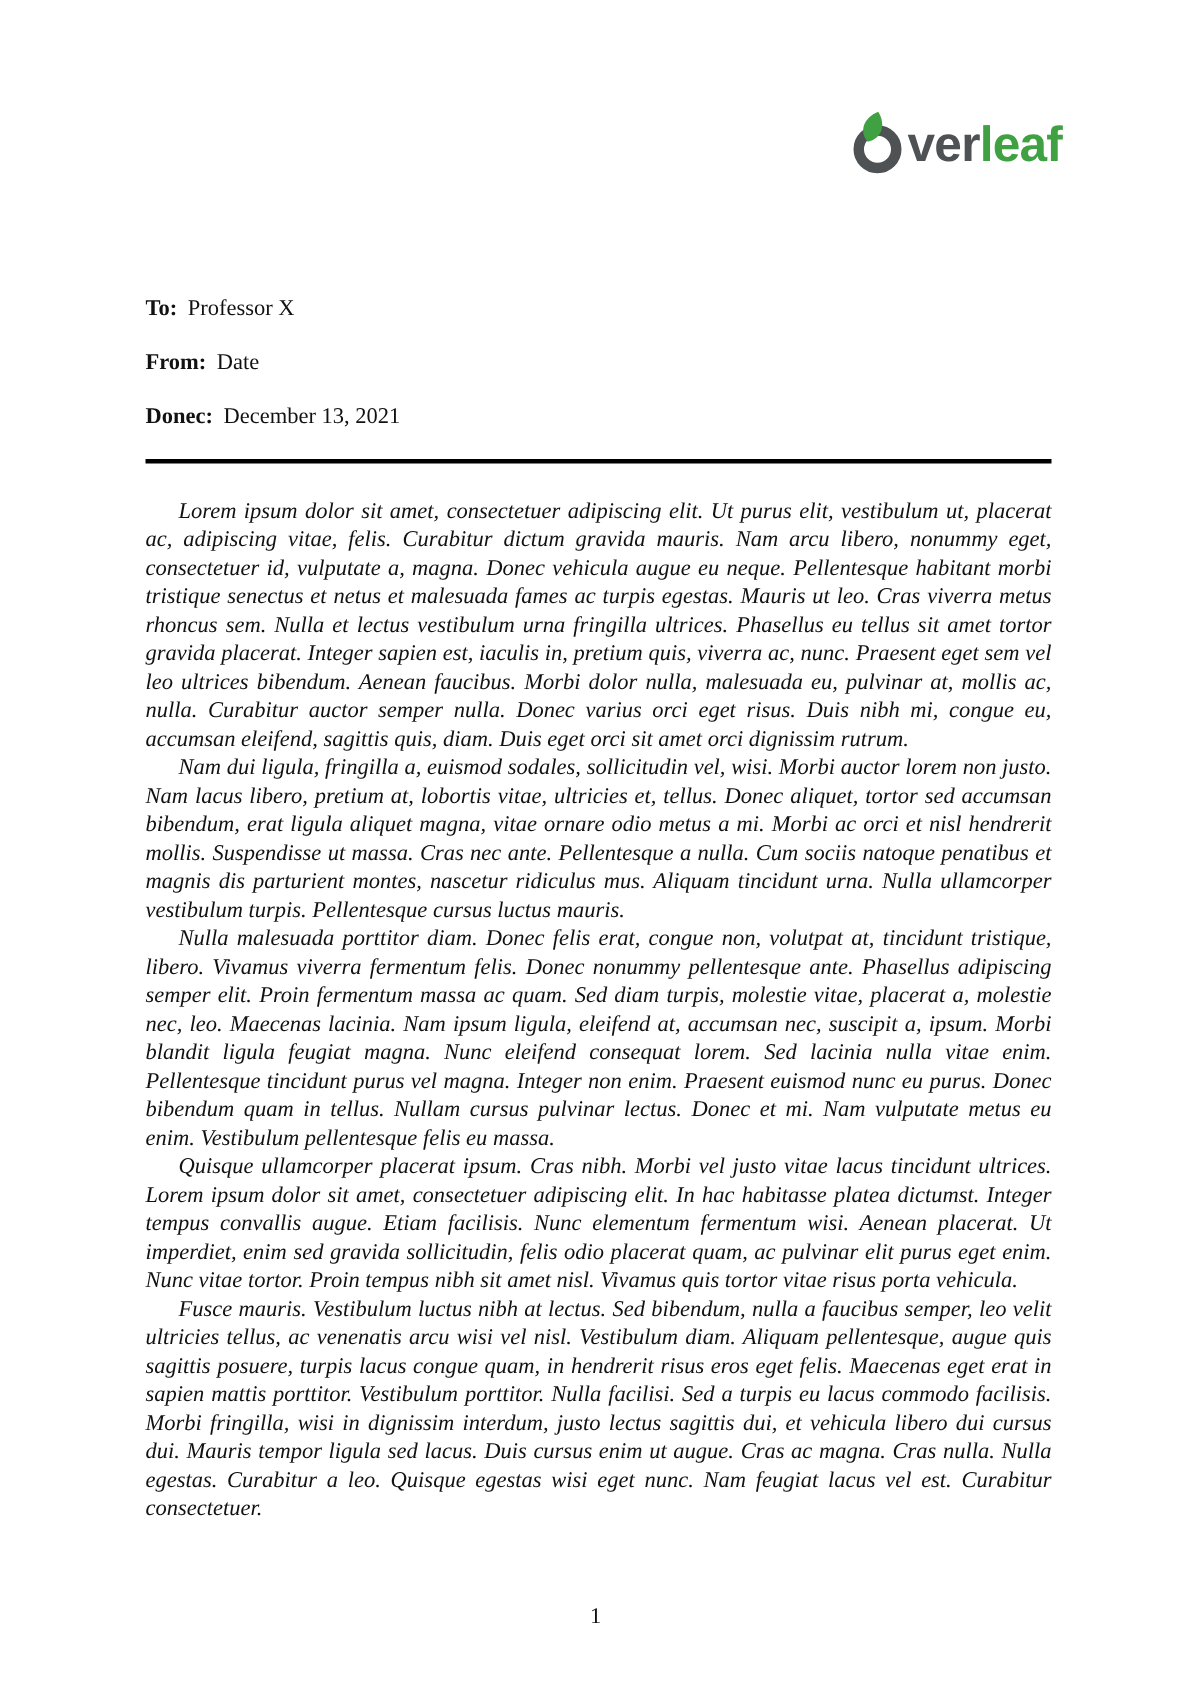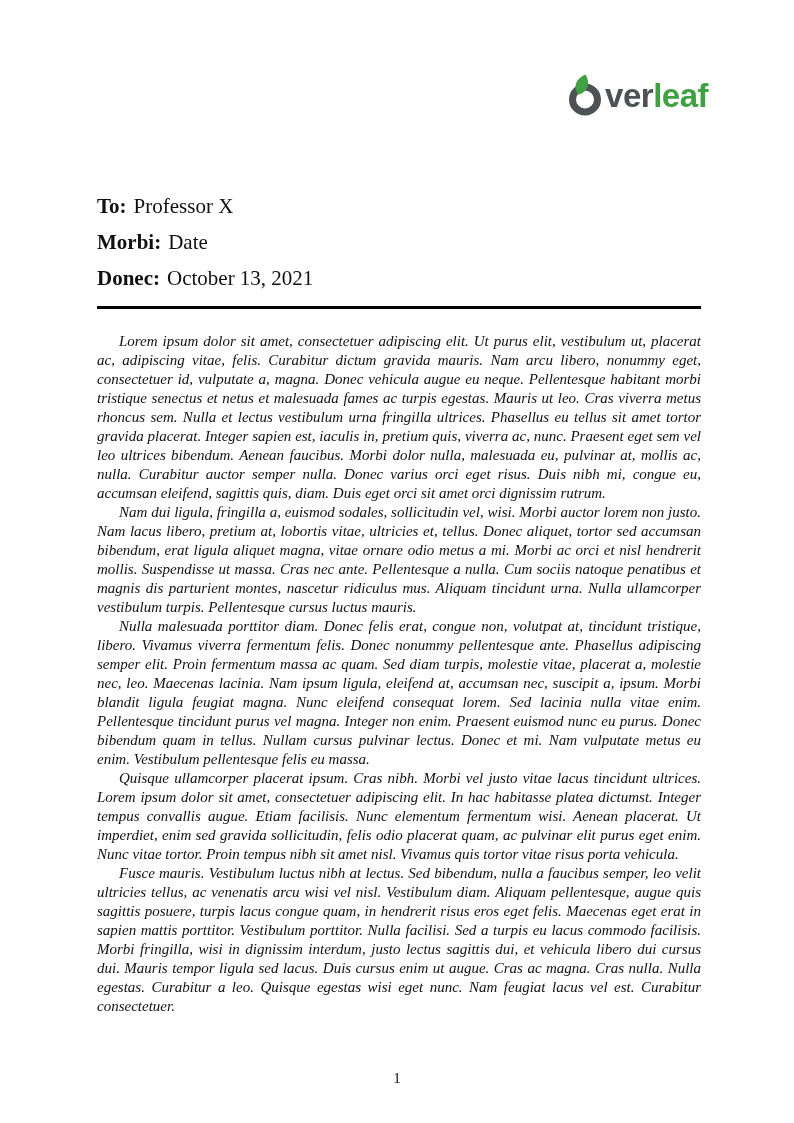--- a/index.html
+++ b/index.html
@@ -40,21 +40,21 @@
 
   
   .content {
     position: absolute;
     left: 97px;
     top: 180px;
     width: 604px;
   }
   .memo-field {
     margin: 0 0 16px 0;
-    font-size: 21px;
+    font-size: 15px;
     line-height: 20px;
   }
   .memo-label { font-weight: 700; }
   .memo-value { margin-left: 7px; }
   .rule {
     height: 2.6px;
     background: #000000;
     margin: 18px 0 0 0;
   }
 
@@ -98,26 +98,26 @@
     <span class="logo-text"><span class="logo-gray">ver</span><span class="logo-green">leaf</span></span>
   </div>
 
   <div class="content">
 
     <p class="memo-field">
       <span class="memo-label">To:</span><span class="memo-value">Professor X</span>
     </p>
 
     <p class="memo-field">
-      <span class="memo-label">Morbi:</span><span class="memo-value">Date</span>
+      <span class="memo-label">From:</span><span class="memo-value">Date</span>
     </p>
 
 
     <p class="memo-field">
-      <span class="memo-label">Donec:</span><span class="memo-value">October 13, 2021</span>
+      <span class="memo-label">Donec:</span><span class="memo-value">December 13, 2021</span>
     </p>
 
     <div class="rule"></div>
 
     <div class="doc-body">
       <p>Lorem ipsum dolor sit amet, consectetuer adipiscing elit. Ut purus elit, vestibulum ut, placerat ac, adipiscing vitae, felis. Curabitur dictum gravida mauris. Nam arcu libero, nonummy eget, consectetuer id, vulputate a, magna. Donec vehicula augue eu neque. Pellentesque habitant morbi tristique senectus et netus et malesuada fames ac turpis egestas. Mauris ut leo. Cras viverra metus rhoncus sem. Nulla et lectus vestibulum urna fringilla ultrices. Phasellus eu tellus sit amet tortor gravida placerat. Integer sapien est, iaculis in, pretium quis, viverra ac, nunc. Praesent eget sem vel leo ultrices bibendum. Aenean faucibus. Morbi dolor nulla, malesuada eu, pulvinar at, mollis ac, nulla. Curabitur auctor semper nulla. Donec varius orci eget risus. Duis nibh mi, congue eu, accumsan eleifend, sagittis quis, diam. Duis eget orci sit amet orci dignissim rutrum.</p>
       <p>Nam dui ligula, fringilla a, euismod sodales, sollicitudin vel, wisi. Morbi auctor lorem non justo. Nam lacus libero, pretium at, lobortis vitae, ultricies et, tellus. Donec aliquet, tortor sed accumsan bibendum, erat ligula aliquet magna, vitae ornare odio metus a mi. Morbi ac orci et nisl hendrerit mollis. Suspendisse ut massa. Cras nec ante. Pellentesque a nulla. Cum sociis natoque penatibus et magnis dis parturient montes, nascetur ridiculus mus. Aliquam tincidunt urna. Nulla ullamcorper vestibulum turpis. Pellentesque cursus luctus mauris.</p>
       <p>Nulla malesuada porttitor diam. Donec felis erat, congue non, volutpat at, tincidunt tristique, libero. Vivamus viverra fermentum felis. Donec nonummy pellentesque ante. Phasellus adipiscing semper elit. Proin fermentum massa ac quam. Sed diam turpis, molestie vitae, placerat a, molestie nec, leo. Maecenas lacinia. Nam ipsum ligula, eleifend at, accumsan nec, suscipit a, ipsum. Morbi blandit ligula feugiat magna. Nunc eleifend consequat lorem. Sed lacinia nulla vitae enim. Pellentesque tincidunt purus vel magna. Integer non enim. Praesent euismod nunc eu purus. Donec bibendum quam in tellus. Nullam cursus pulvinar lectus. Donec et mi. Nam vulputate metus eu enim. Vestibulum pellentesque felis eu massa.</p>
       <p>Quisque ullamcorper placerat ipsum. Cras nibh. Morbi vel justo vitae lacus tincidunt ultrices. Lorem ipsum dolor sit amet, consectetuer adipiscing elit. In hac habitasse platea dictumst. Integer tempus convallis augue. Etiam facilisis. Nunc elementum fermentum wisi. Aenean placerat. Ut imperdiet, enim sed gravida sollicitudin, felis odio placerat quam, ac pulvinar elit purus eget enim. Nunc vitae tortor. Proin tempus nibh sit amet nisl. Vivamus quis tortor vitae risus porta vehicula.</p>
       <p>Fusce mauris. Vestibulum luctus nibh at lectus. Sed bibendum, nulla a faucibus semper, leo velit ultricies tellus, ac venenatis arcu wisi vel nisl. Vestibulum diam. Aliquam pellentesque, augue quis sagittis posuere, turpis lacus congue quam, in hendrerit risus eros eget felis. Maecenas eget erat in sapien mattis porttitor. Vestibulum porttitor. Nulla facilisi. Sed a turpis eu lacus commodo facilisis. Morbi fringilla, wisi in dignissim interdum, justo lectus sagittis dui, et vehicula libero dui cursus dui. Mauris tempor ligula sed lacus. Duis cursus enim ut augue. Cras ac magna. Cras nulla. Nulla egestas. Curabitur a leo. Quisque egestas wisi eget nunc. Nam feugiat lacus vel est. Curabitur consectetuer.</p>

